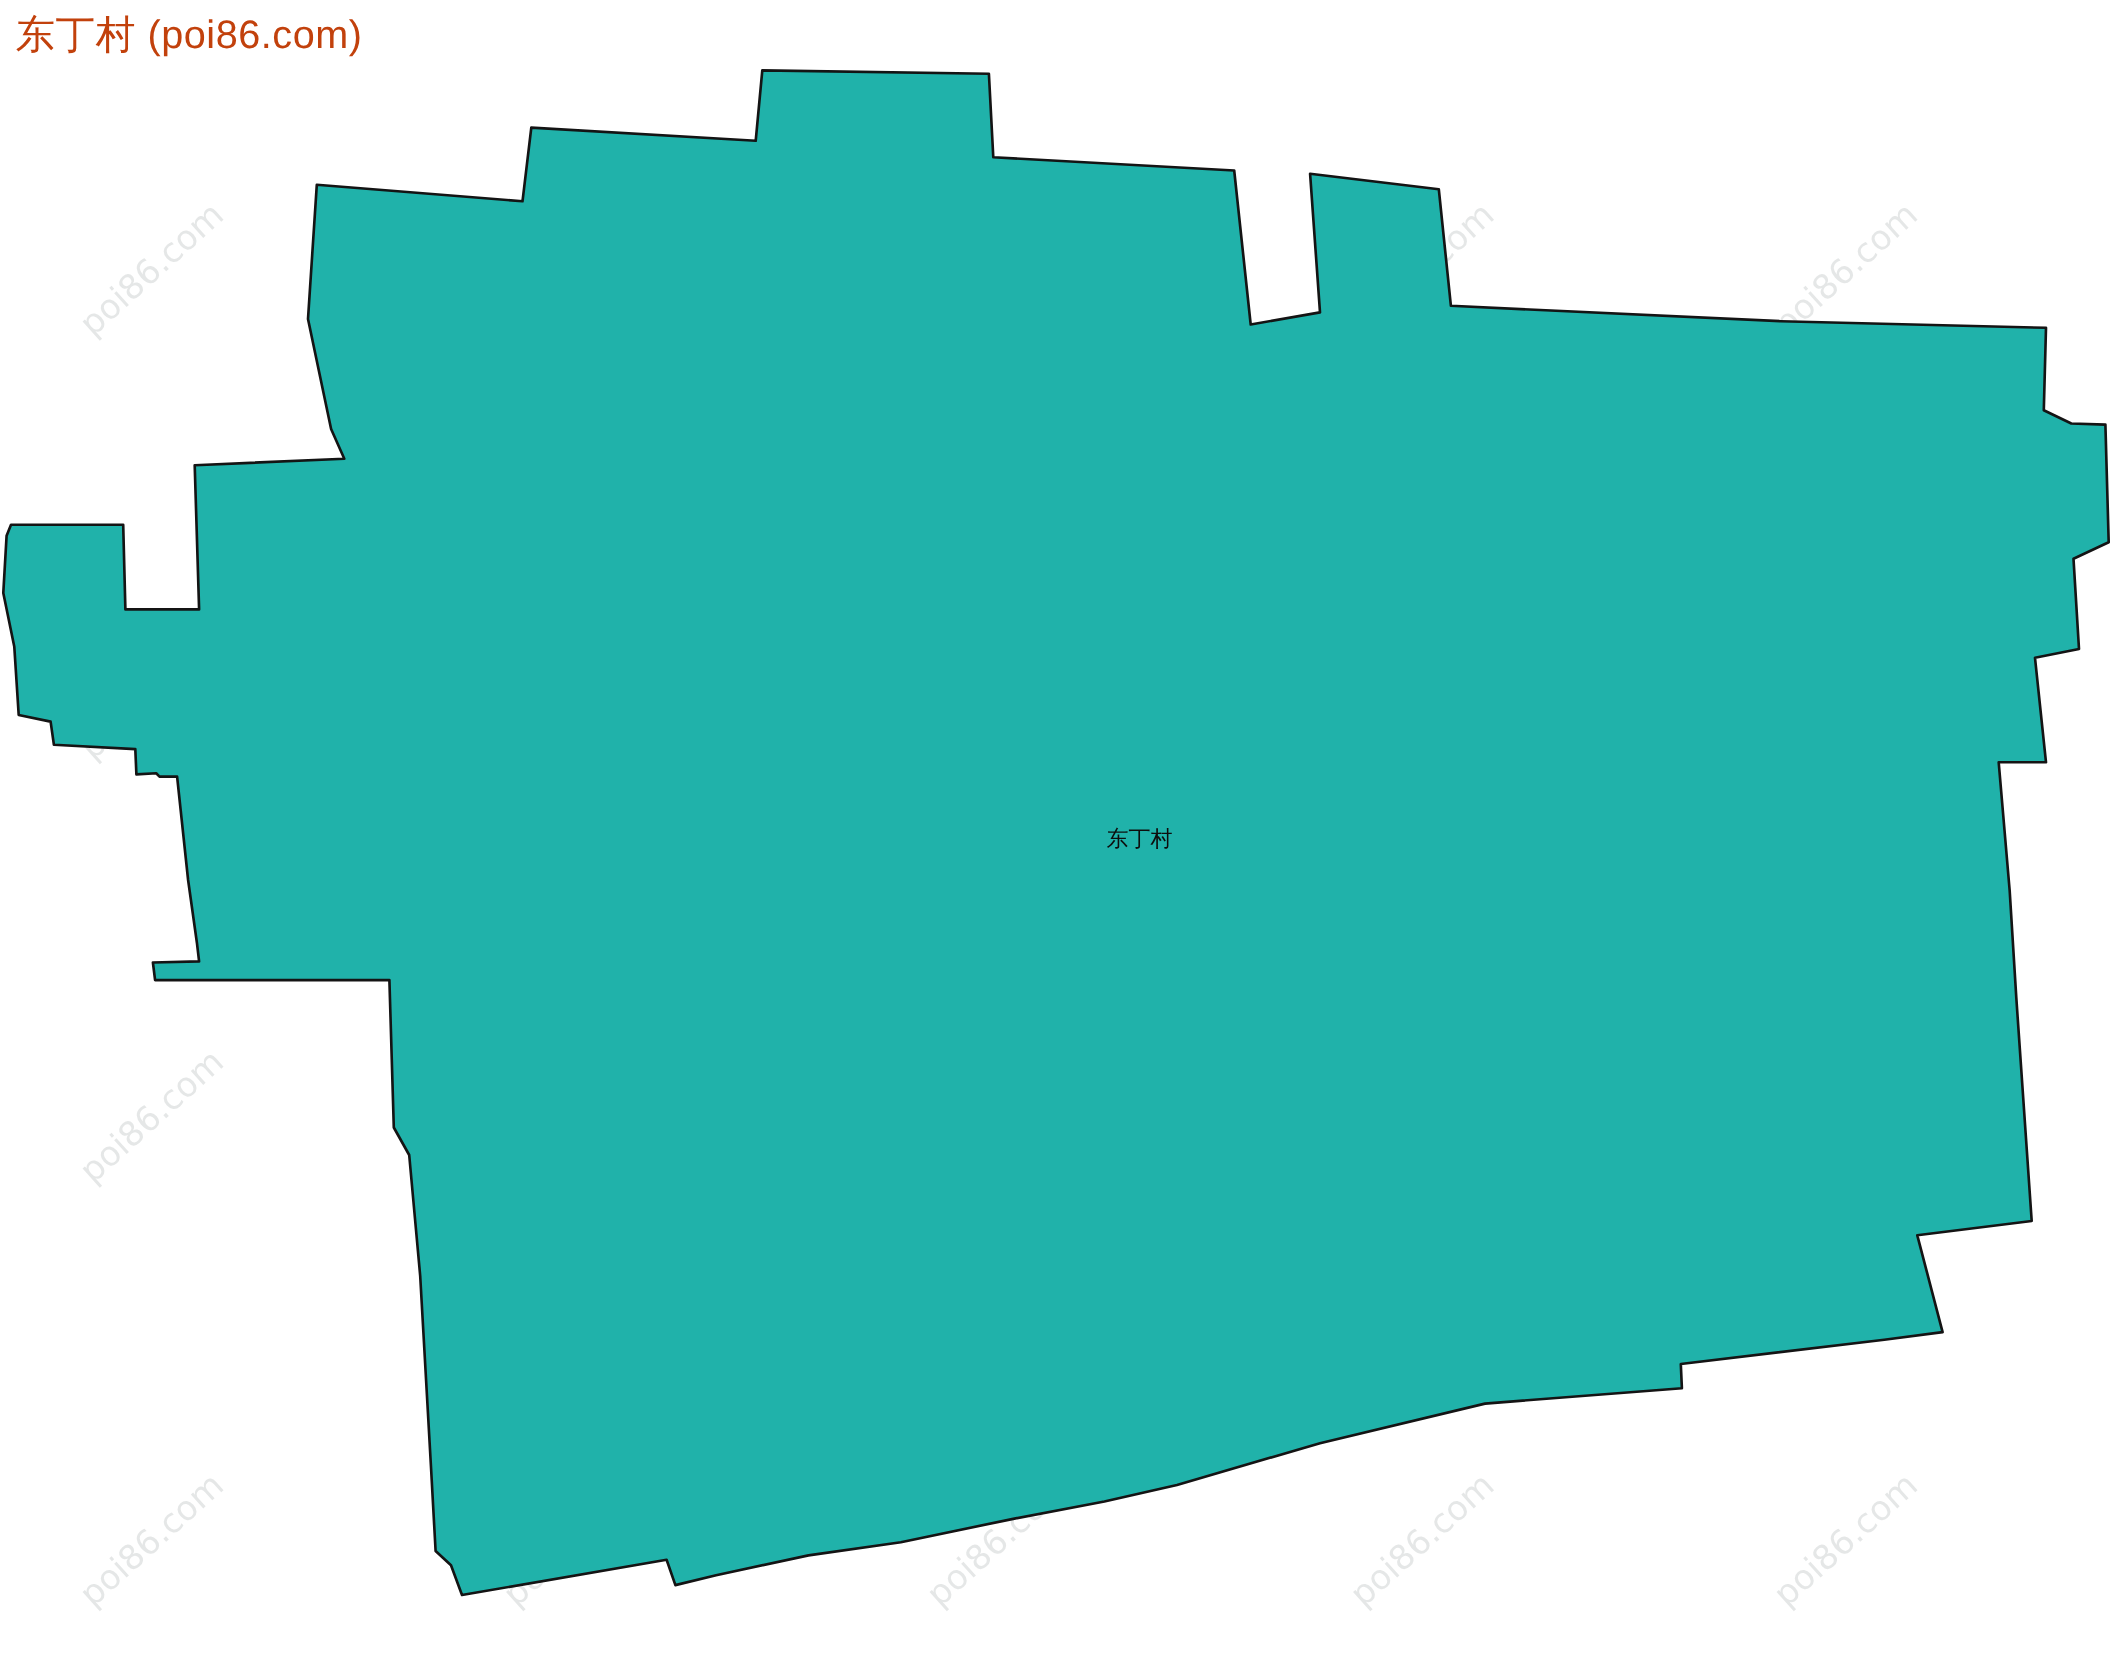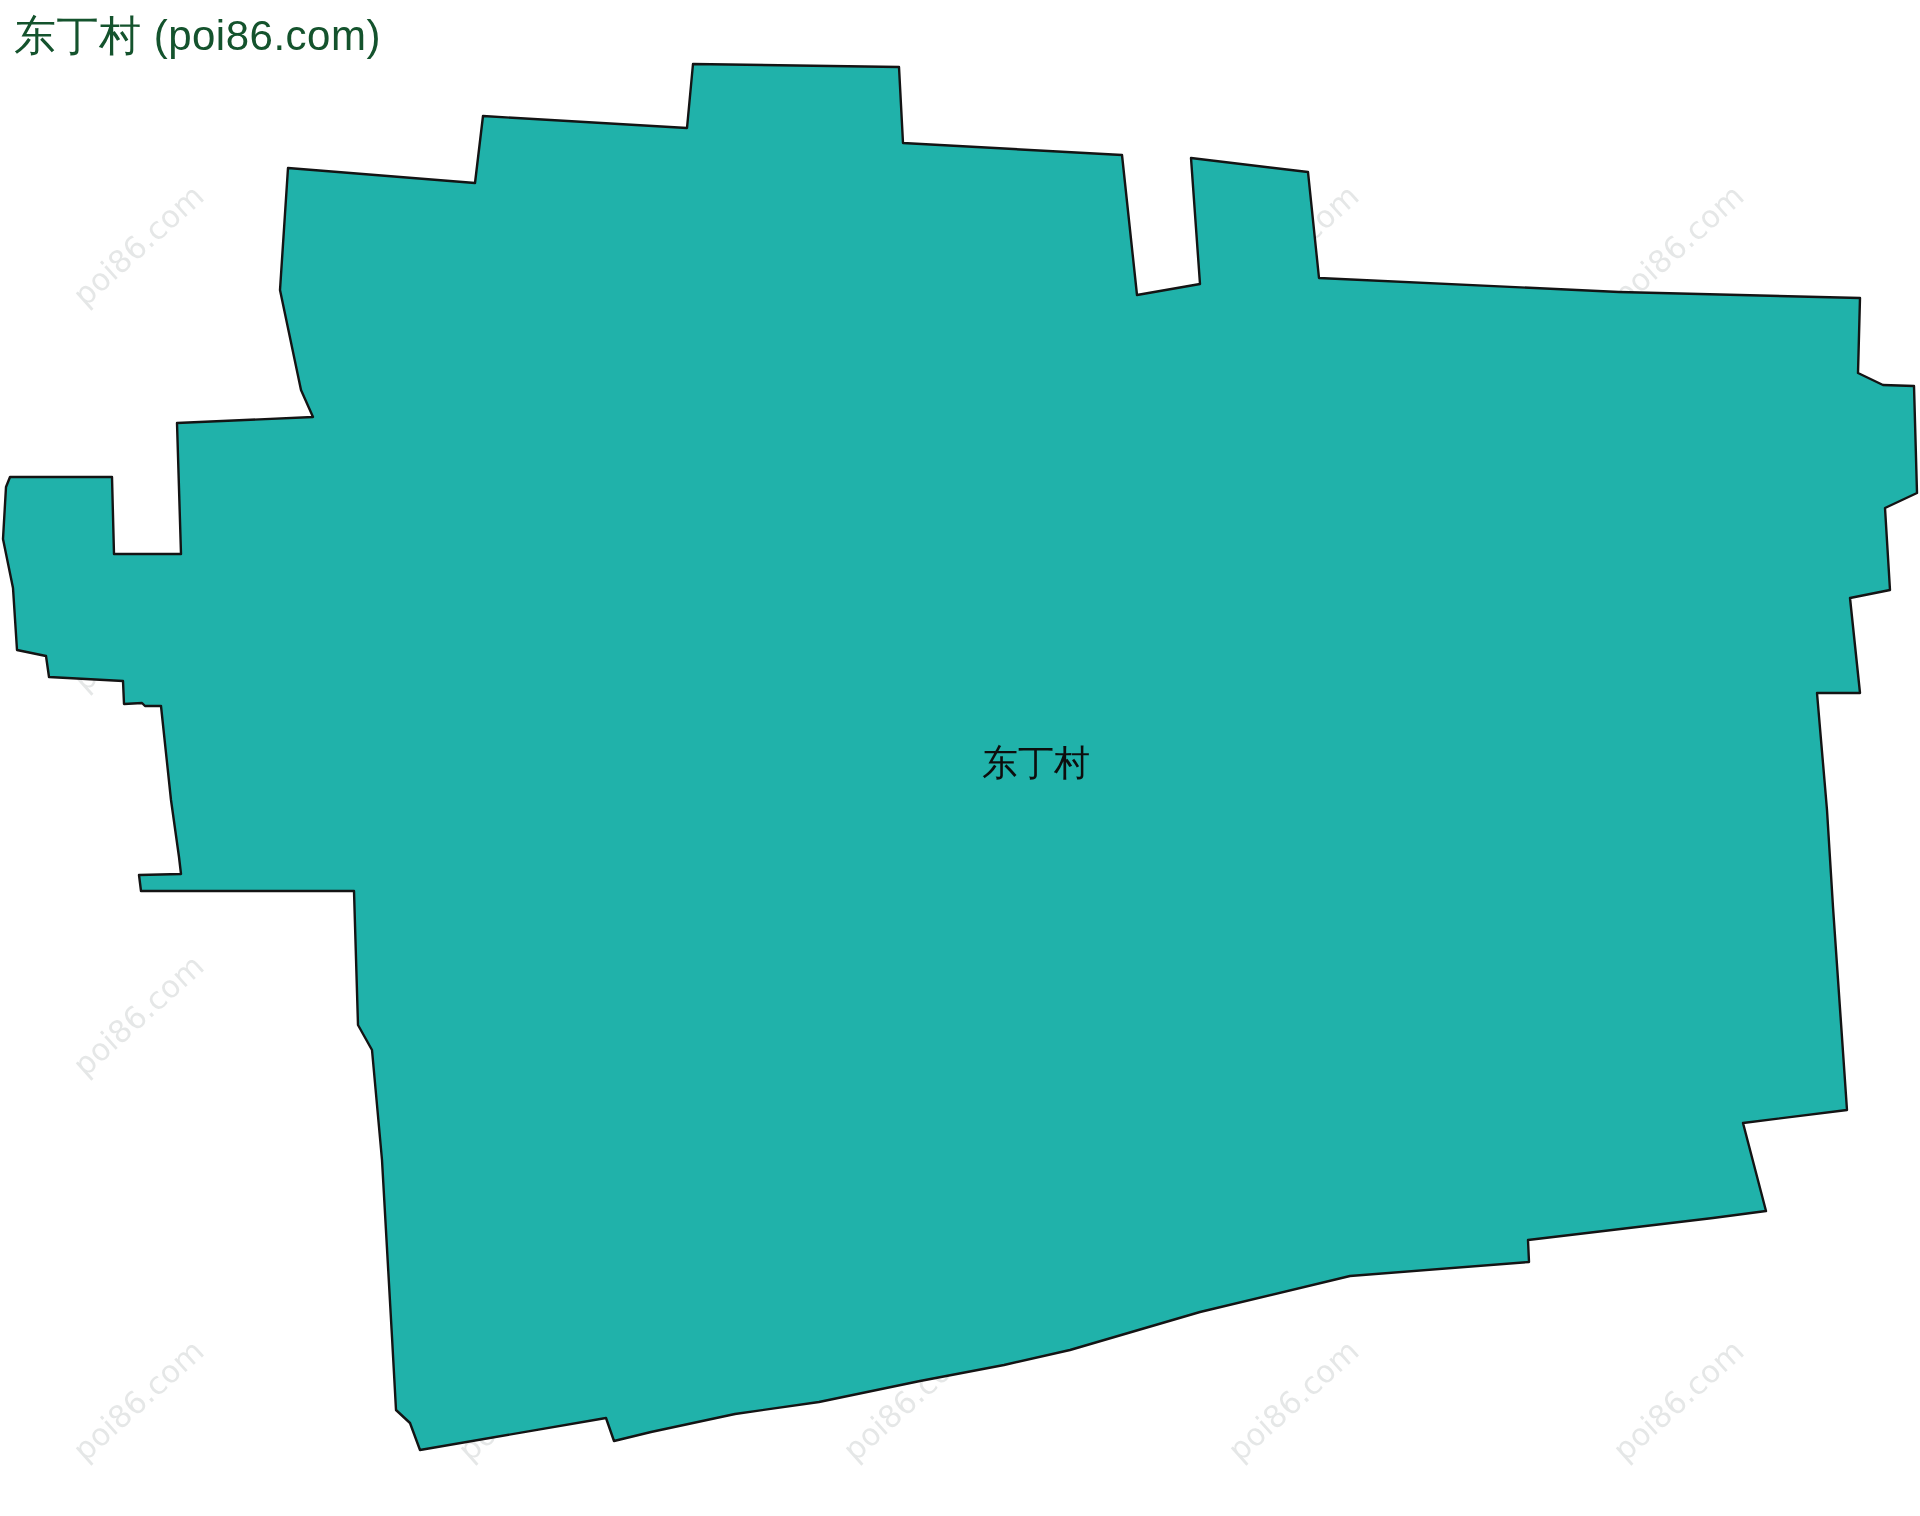--- a/index.html
+++ b/index.html
@@ -33,30 +33,30 @@
   }
   #map-canvas {
     position: absolute;
     left: 0; top: 0;
     z-index: 2;
   }
   #page-title {
     position: absolute;
     left: 14px;
     top: 8px;
-    font-size: 42px;
+    font-size: 36px;
     font-weight: 500;
-    color: #14532d;
+    color: #c2410c;
     letter-spacing: 0.5px;
     z-index: 4;
   }
   #region-label {
     position: absolute;
     transform: translate(-50%, -50%);
-    font-size: 36px;
+    font-size: 20px;
     color: #0d0d0d;
     z-index: 4;
     white-space: nowrap;
   }
 </style>
 </head>
 <body>
 
 <div id="stage">
 

